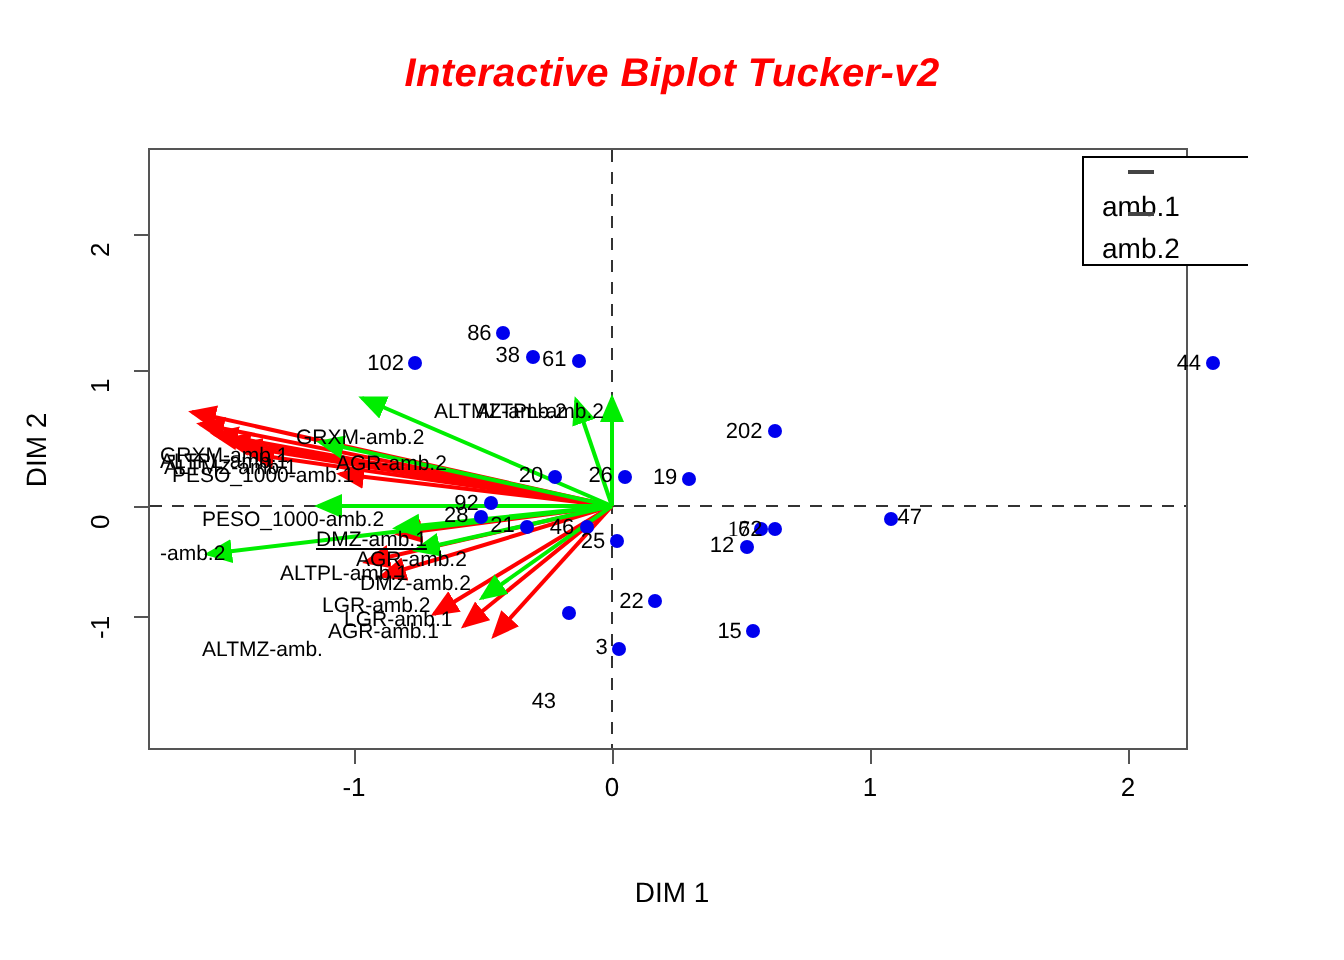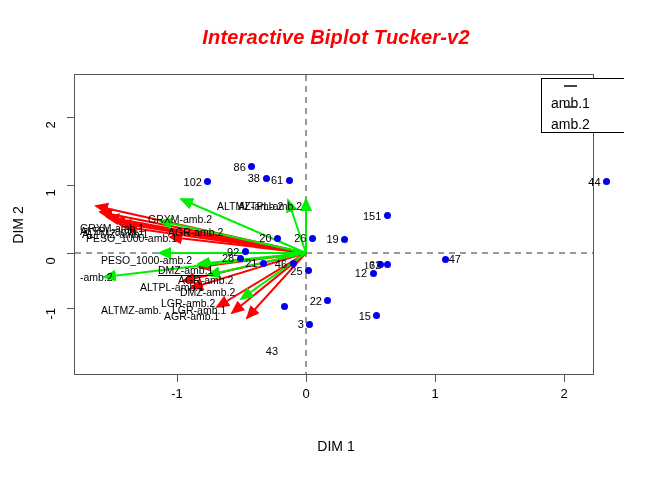--- a/index.html
+++ b/index.html
@@ -197,21 +197,21 @@
       <div class="pt-label" style="left: 245.82px; top: 166.64px;">86</div>
       <div class="pt" style="left: 207.96px; top: 181.6px;"></div>
       <div class="pt-label" style="left: 201.96px; top: 181.6px;">102</div>
       <div class="pt" style="left: 266.01px; top: 178.2px;"></div>
       <div class="pt-label" style="left: 260.01px; top: 178.2px;">38</div>
       <div class="pt" style="left: 289.23px; top: 180.24px;"></div>
       <div class="pt-label" style="left: 283.23px; top: 180.24px;">61</div>
       <div class="pt" style="left: 606.57px; top: 181.6px;"></div>
       <div class="pt-label" style="left: 600.57px; top: 181.6px;">44</div>
       <div class="pt" style="left: 387.27px; top: 215.6px;"></div>
-      <div class="pt-label" style="left: 381.27px; top: 215.6px;">151</div>
+      <div class="pt-label" style="left: 381.27px; top: 215.6px;">202</div>
       <div class="pt" style="left: 277.62px; top: 238.04px;"></div>
       <div class="pt-label" style="left: 271.62px; top: 238.04px;">20</div>
       <div class="pt" style="left: 312.45px; top: 238.04px;"></div>
       <div class="pt-label" style="left: 306.45px; top: 238.04px;">26</div>
       <div class="pt" style="left: 344.7px; top: 239.4px;"></div>
       <div class="pt-label" style="left: 338.7px; top: 239.4px;">19</div>
       <div class="pt" style="left: 245.37px; top: 251.64px;"></div>
       <div class="pt-label" style="left: 239.37px; top: 251.64px;">92</div>
       <div class="pt" style="left: 445.32px; top: 259.12px;"></div>
       <div class="pt-label" style="left: 461px; top: 259.12px;">47</div>
@@ -248,21 +248,21 @@
       <div class="vec-label vl-l" style="left: 86px; top: 238px;">PESO_1000-amb.1</div>
       <div class="vec-label vl-l" style="left: 168px; top: 232px;">AGR-amb.2</div>
       <div class="vec-label vl-l" style="left: 82px; top: 234px;">ALTMZ-amb.1</div>
       <div class="vec-label vl-l" style="left: 101px; top: 260px;">PESO_1000-amb.2</div>
       <div class="vec-label vl-l" style="left: 80px; top: 277px;">-amb.2</div>
       <div class="vec-label vl-l" style="left: 158px; top: 270px; text-decoration: underline;">DMZ-amb.1</div>
       <div class="vec-label vl-l" style="left: 180px; top: 279px; margin-top: 13px;">DMZ-amb.2</div>
       <div class="vec-label vl-l" style="left: 178px; top: 280px;">AGR-amb.2</div>
       <div class="vec-label vl-l" style="left: 140px; top: 287px;">ALTPL-amb.1</div>
       <div class="vec-label vl-l" style="left: 161px; top: 303px;">LGR-amb.2</div>
-      <div class="vec-label vl-l" style="left: 101px; top: 310px;">ALTMZ-amb.</div>
+      <div class="vec-label vl-l" style="left: 101px; top: 325px;">ALTMZ-amb.</div>
       <div class="vec-label vl-l" style="left: 172px; top: 310px;">LGR-amb.1</div>
       <div class="vec-label vl-l" style="left: 164px; top: 316px;">AGR-amb.1</div>
     </div>
 
   <div class="tick-line" style="left:177px; top:375px; width:1px; height:7px;"></div>
   <div class="tick-line" style="left:306px; top:375px; width:1px; height:7px;"></div>
   <div class="tick-line" style="left:435px; top:375px; width:1px; height:7px;"></div>
   <div class="tick-line" style="left:564px; top:375px; width:1px; height:7px;"></div>
 
   <div class="tick-label" style="left:157px; top:386px; width:40px;">-1</div>

